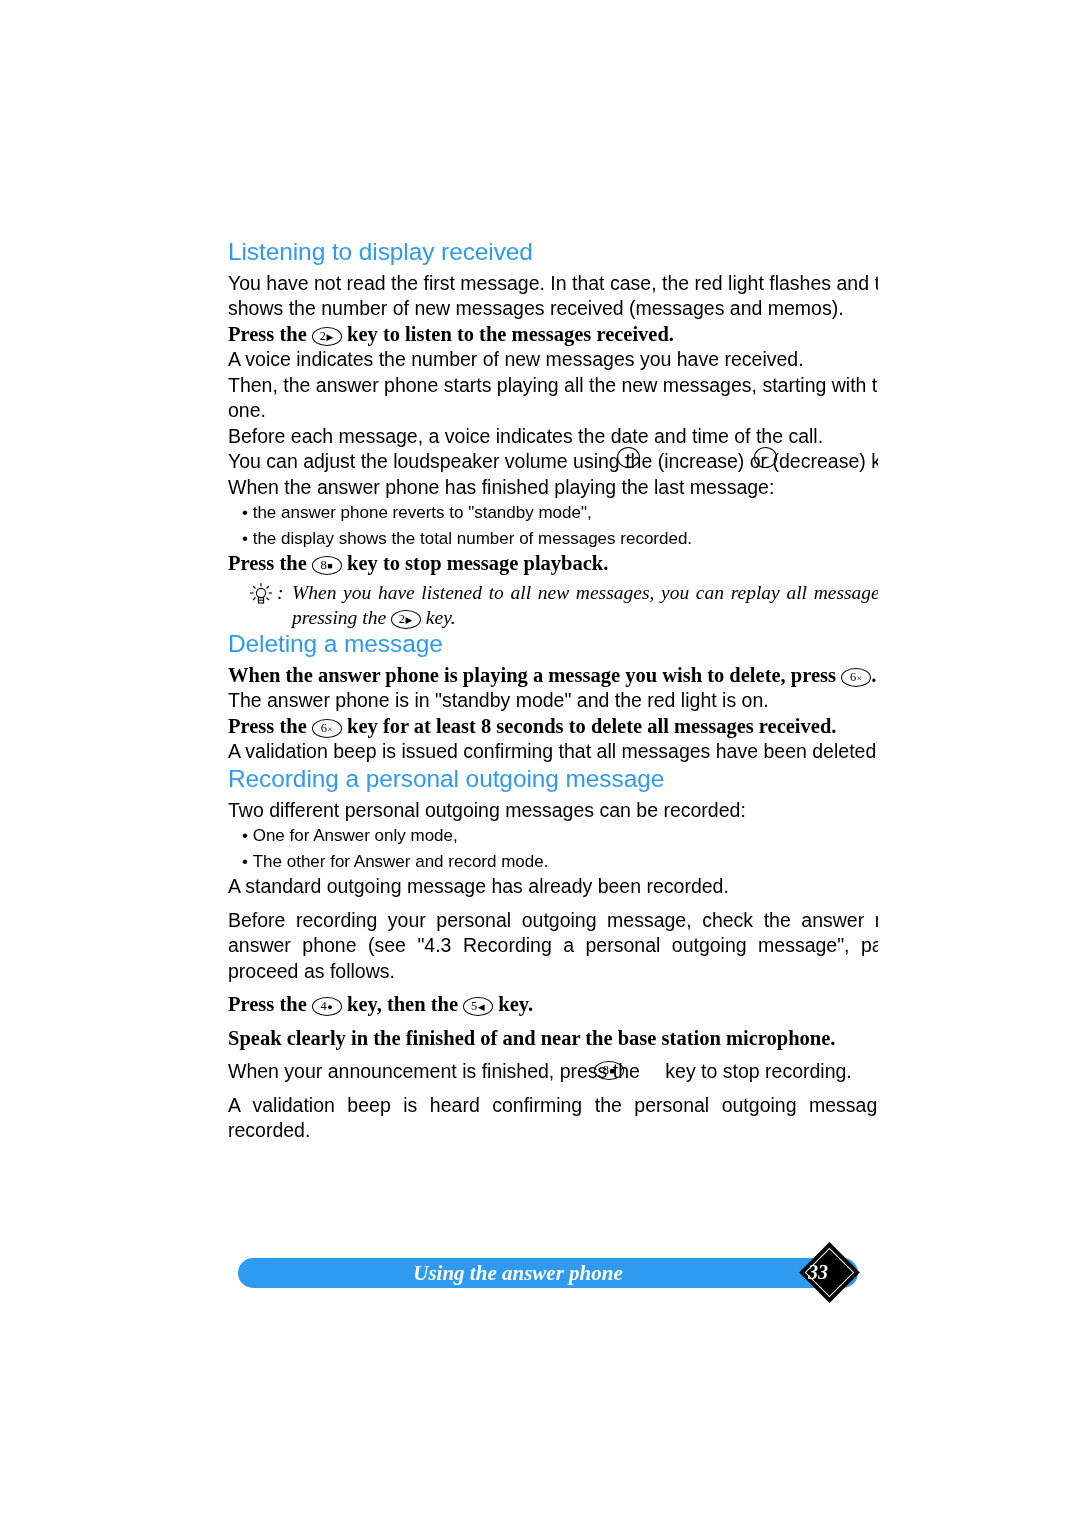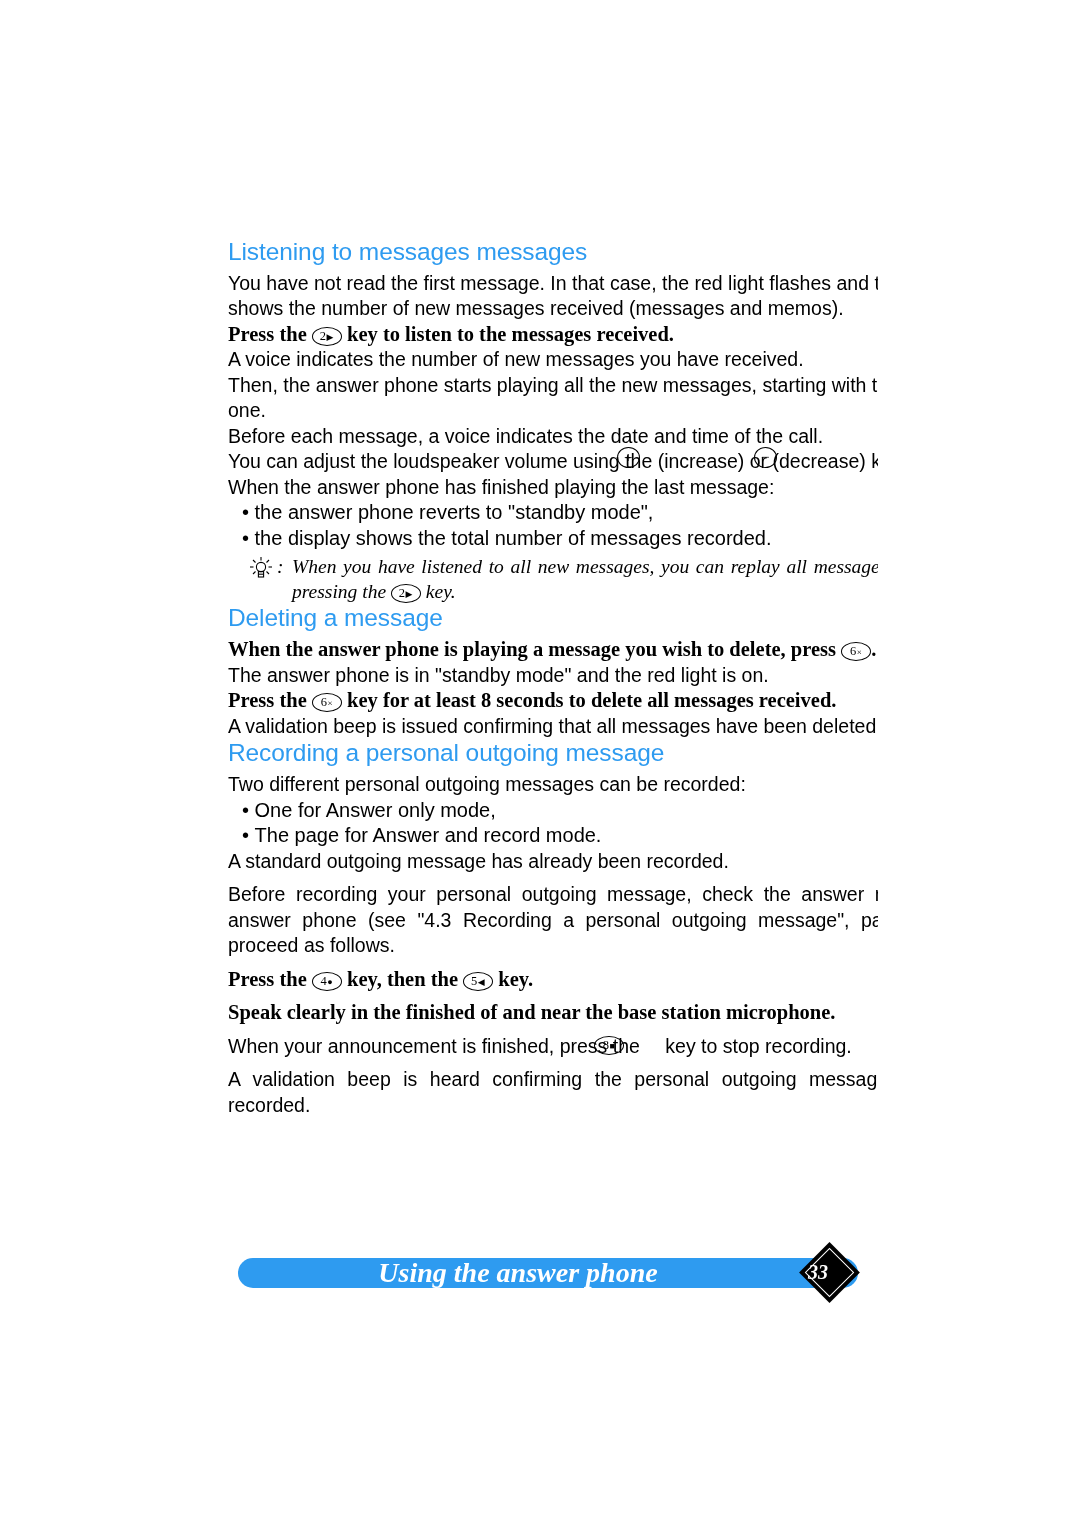--- a/index.html
+++ b/index.html
@@ -55,21 +55,21 @@
     color: #000;
   }
   p.body.just { text-align: justify; }
   p.bold {
     font-weight: bold;
     font-family: "Liberation Serif", serif;
     font-size: 20.5px;
   }
   p.bullet {
     margin: 0 0 0 14px;
-    font-size: 20px;
+    font-size: 17px;
     line-height: 25.5px;
     text-indent: -14px;
     padding-left: 14px;
   }
   .spacer8 { height: 8px; }
 
   
   .key {
     display: inline-block;
     border: 1.6px solid #000;
@@ -145,21 +145,21 @@
     left: 0;
     top: 0;
     width: 560px;
     height: 30px;
     line-height: 30px;
     text-align: center;
     color: #ffffff;
     font-family: "Liberation Serif", serif;
     font-weight: bold;
     font-style: italic;
-    font-size: 28px;
+    font-size: 21px;
   }
   .diamond-wrap {
     position: absolute;
     left: 562px;
     top: -15px;
     width: 60px;
     height: 60px;
   }
   .diamond {
     position: absolute;
@@ -194,21 +194,21 @@
   }
 </style>
 </head>
 <body>
 
 <div class="page">
 
   <div class="clip">
     <div class="flow">
 
-      <h2 class="section">Listening to messages messages</h2>
+      <h2 class="section">Listening to display received</h2>
 
       <p class="body">You have not read the first message. In that case, the red light flashes and the display shows the number of new messages received (messages and memos).</p>
 
       <p class="body bold">
         <span>Press the</span>
         <span class="key"><span>2</span><span class="g">▶</span></span>
         <span>key to listen to the messages received.</span>
       </p>
 
       <p class="body">A voice indicates the number of new messages you have received.</p>
@@ -225,20 +225,25 @@
 
       <p class="body">When the answer phone has finished playing the last message:</p>
 
       <p class="bullet">
         •&nbsp;<span>the answer phone reverts to "standby mode",</span>
       </p>
       <p class="bullet">
         •&nbsp;<span>the display shows the total number of messages recorded.</span>
       </p>
 
+      <p class="body bold">
+        <span>Press the</span>
+        <span class="key"><span>8</span><span class="g">■</span></span>
+        <span>key to stop message playback.</span>
+      </p>
 
       <div class="tip">
         <svg class="bulb" viewBox="0 0 26 24">
           <g stroke="#000" stroke-width="1.1" fill="none">
             <line x1="13" y1="1" x2="13" y2="4.5"></line>
             <line x1="5" y1="4" x2="7.5" y2="6.5"></line>
             <line x1="21" y1="4" x2="18.5" y2="6.5"></line>
             <line x1="2" y1="11" x2="5.5" y2="11"></line>
             <line x1="24" y1="11" x2="20.5" y2="11"></line>
             <line x1="5" y1="18" x2="7.5" y2="15.5"></line>
@@ -274,21 +279,21 @@
       <p class="body">A validation beep is issued confirming that all messages have been deleted.</p>
 
       <h2 class="section sec-gap">Recording a personal outgoing message</h2>
 
       <p class="body">Two different personal outgoing messages can be recorded:</p>
 
       <p class="bullet">
         •&nbsp;<span>One for Answer only mode,</span>
       </p>
       <p class="bullet">
-        •&nbsp;<span>The page for Answer and record mode.</span>
+        •&nbsp;<span>The other for Answer and record mode.</span>
       </p>
 
       <p class="body">A standard outgoing message has already been recorded.</p>
 
       <div class="spacer8"></div>
 
       <p class="body just">Before recording your personal outgoing message, check the answer mode of the answer phone (see "4.3 Recording a personal outgoing message", page 42) and proceed as follows.</p>
 
       <div class="spacer8"></div>
 

